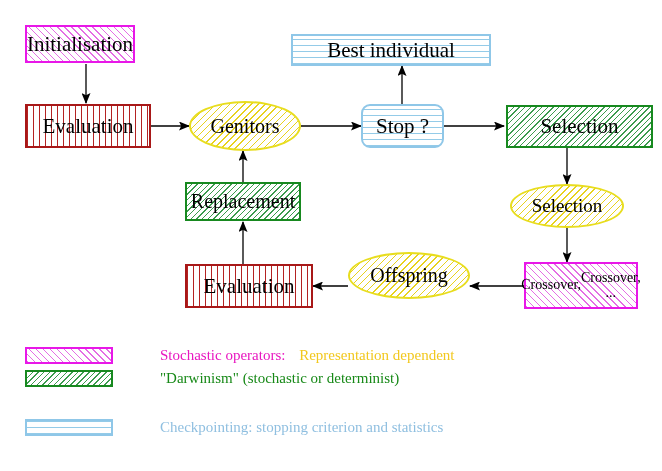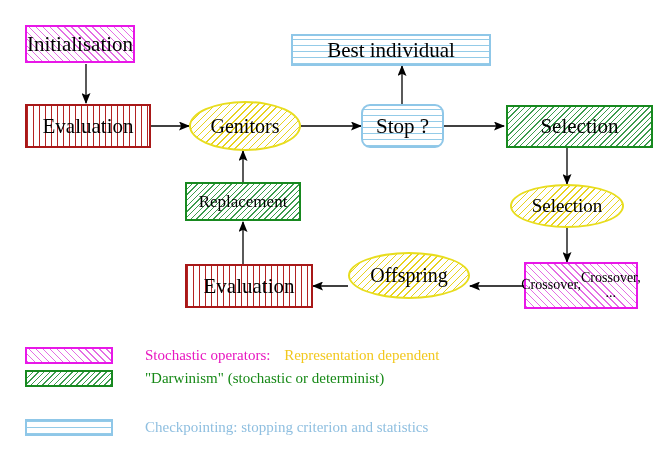--- a/index.html
+++ b/index.html
@@ -45,21 +45,21 @@
   .generation{
     position:absolute;box-sizing:border-box;
     border:5px dashed #f08a83;border-radius:50%;
     display:flex;align-items:center;justify-content:center;
     color:#f4948d;
   }
 
   
   .legend-row{position:absolute;display:flex;align-items:center;}
   .swatch{width:88px;height:17px;box-sizing:border-box;flex:0 0 auto;}
-  .legend-text{margin-left:32px;white-space:nowrap;font-size:15px;letter-spacing:0px;}
+  .legend-text{margin-left:47px;white-space:nowrap;font-size:15px;letter-spacing:0px;}
   .lt-magenta{color:#e817c0;}
   .lt-yellow{color:#f2c81e;}
   .lt-green{color:#178917;}
   .lt-red{color:#d01010;}
   .lt-blue{color:#8fbfe0;}
   svg{position:absolute;left:0;top:0;pointer-events:none;}
 </style>
 </head>
 <body>
 
@@ -114,21 +114,21 @@
   </div>
 
   <div class="node fill-blue rounded" style="left:361px;top:104px;width:83px;height:44px;font-size:21px;">
     <span>Stop ?</span>
   </div>
 
   <div class="node fill-green" style="left:506px;top:105px;width:147px;height:43px;font-size:21px;">
     <span>Selection</span>
   </div>
 
-  <div class="node fill-green" style="left:185px;top:182px;width:116px;height:39px;font-size:17px;">
+  <div class="node fill-green" style="left:185px;top:182px;width:116px;height:39px;font-size:20px;">
     <span>Replacement</span>
   </div>
 
 
   <div class="node fill-yellow-ell" style="left:510px;top:184px;width:114px;height:44px;font-size:19px;">
     <span>Selection</span>
   </div>
 
   <div class="node fill-magenta" style="left:524px;top:262px;width:114px;height:47px;font-size:14px;justify-content:center;">
     <span>Crossover,</span>

